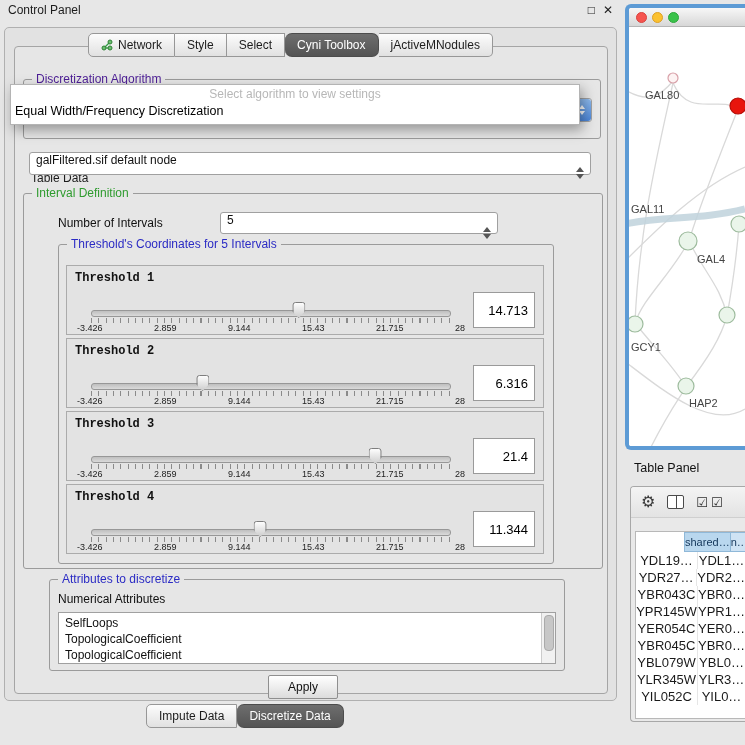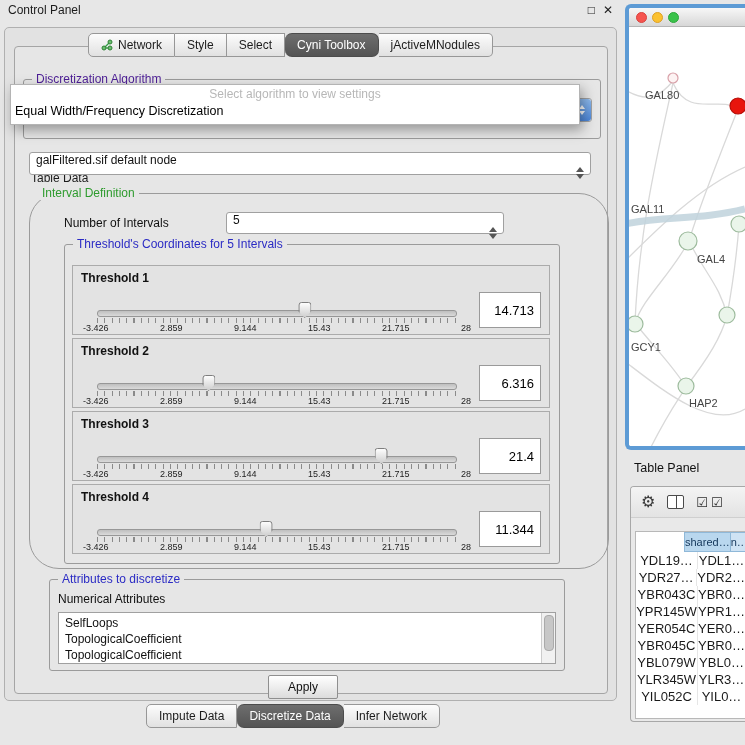--- a/index.html
+++ b/index.html
@@ -52,21 +52,21 @@
          box-shadow:3px 5px 12px rgba(0,0,0,.35);padding:2px 0 4px;}
   .popup .ph{text-align:center;color:#b7b7b7;font-size:12px;line-height:15px;}
   .popup .opt{font-size:12.5px;color:#000;padding:1px 4px;line-height:16px;}
   .popup .opt.bold{font-weight:bold;}
 
   .plain-label{position:absolute;font-size:12px;color:#1c1c1c;}
   .bold-label{position:absolute;font-size:12px;font-weight:normal;color:#111;}
 
   
   .thr-box{position:absolute;left:7px;width:478px;height:70px;background:#e3e3e3;border:1px solid #ababab;box-sizing:border-box;}
-  .thr-label{position:absolute;left:8px;top:5px;font-size:12px;font-weight:bold;color:#111;}
+  .thr-label{position:absolute;left:8px;top:5px;font-size:12px;font-weight:bold;color:#111;font-family:Liberation Mono, monospace;}
   .slider{position:absolute;left:24px;top:38px;width:360px;height:16px;}
   .track{position:absolute;left:0;right:0;top:6px;height:5px;background:linear-gradient(#bfbfbf,#dadada);
          border:1px solid #979797;border-radius:3px;}
   .thumb{position:absolute;top:-2px;width:13px;height:16px;transform:translateX(-50%);
          background:linear-gradient(#fdfdfd,#cfcfcf);border:1px solid #7e7e7e;box-sizing:border-box;
          border-radius:3px 3px 0 0;clip-path:polygon(0 0,100% 0,100% 58%,50% 100%,0 58%);}
   .ticks{position:absolute;left:24px;top:52px;width:360px;height:5px;
          background-image:repeating-linear-gradient(to right,#8a8a8a 0,#8a8a8a 1px,transparent 1px,transparent 7.3px);}
   .scale{position:absolute;left:10px;top:57px;width:388px;display:flex;justify-content:space-between;
          font-size:9px;color:#222;}
@@ -173,21 +173,21 @@
 
     <div class="plain-label" style="left:16px;top:90px;margin-top:34px;">Table Data</div>
     <div class="combo" style="left:14px;top:105px;width:562px;height:23px;">
       <span>galFiltered.sif default node</span>
       <span class="arrows">
           <span class="arr-up"></span>
           <span class="arr-dn"></span>
         </span>
     </div>
 
-    <div class="group" style="left:14px;top:146px;width:578px;height:374px;border-radius:30px;">
+    <div class="group" style="left:8px;top:146px;width:578px;height:374px;">
       <span class="group-title green">Interval Definition</span>
 
       <div class="bold-label" style="left:34px;top:22px;">Number of Intervals</div>
       <div class="combo" style="left:196px;top:18px;width:278px;height:22px;">
         <span>5</span>
         <span class="arrows">
             <span class="arr-up"></span>
             <span class="arr-dn"></span>
           </span>
       </div>
@@ -289,23 +289,20 @@
     <div class="ph">Select algorithm to view settings</div>
     <div class="opt">Equal Width/Frequency Discretization</div>
   </div>
 
   <div class="tabs bottom-tabs">
     <div class="tab">
         <span>Impute Data</span>
       </div>
     <div class="tab selected">
         <span>Discretize Data</span>
-      </div>
-    <div class="tab">
-        <span>Infer Network</span>
       </div>
   </div>
 
   <div class="net-window">
     <div class="net-titlebar">
       <span class="light red"></span>
       <span class="light yellow"></span>
       <span class="light green"></span>
     </div>
     <div class="net-canvas">

